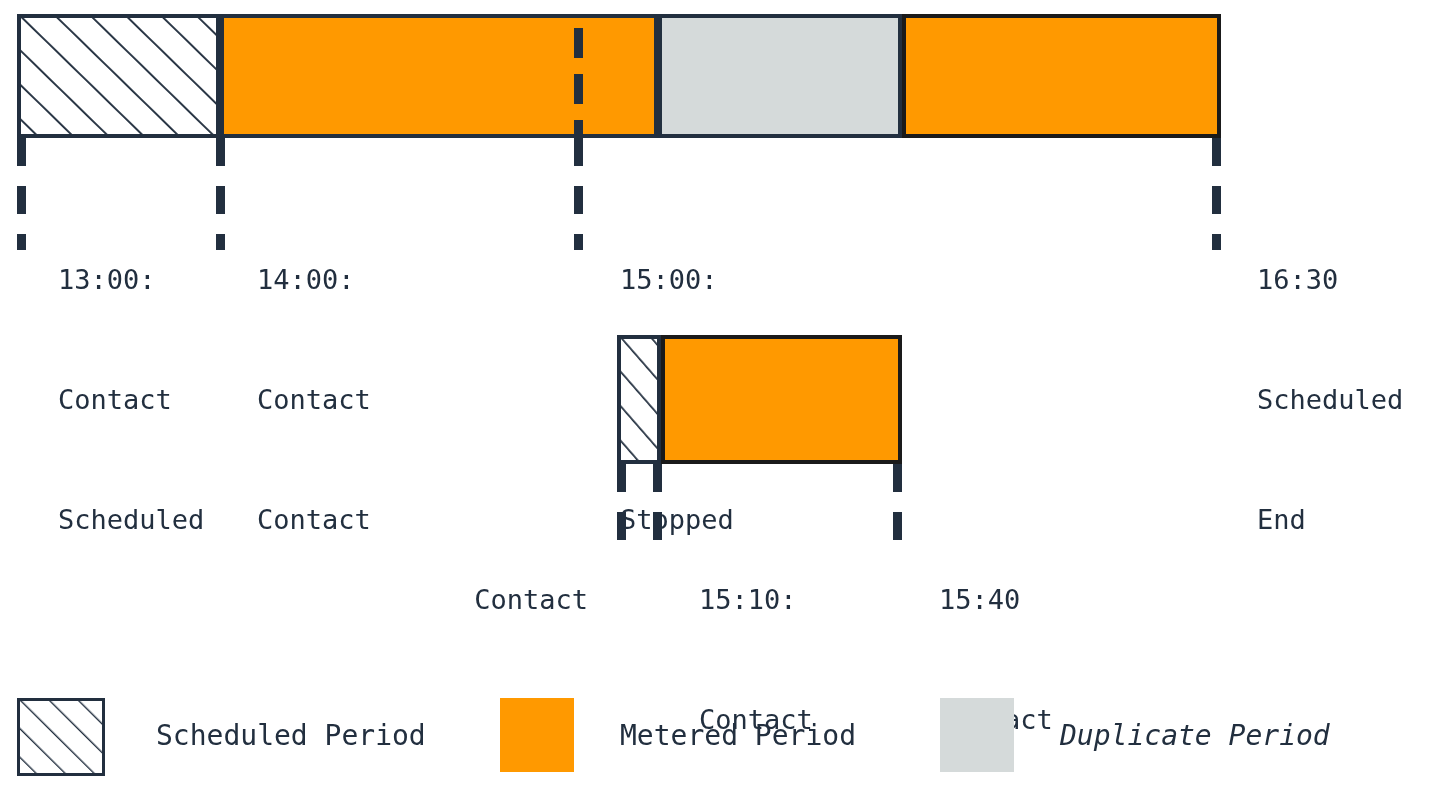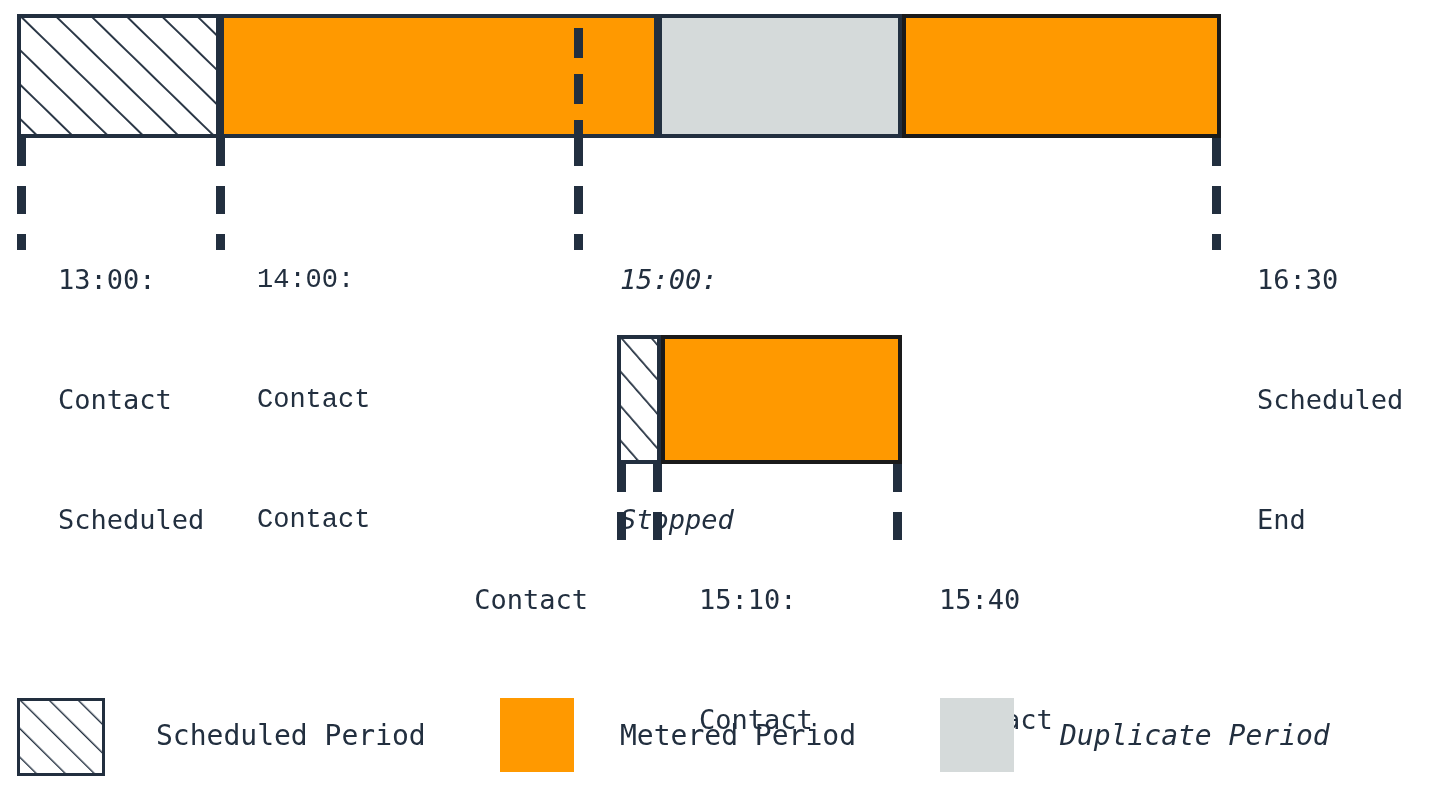--- a/index.html
+++ b/index.html
@@ -180,27 +180,27 @@
   <div class="tick" style="left:216px; top:138px; height:112px;"></div>
   <div class="tick" style="left:574px; top:138px; height:112px;"></div>
   <div class="tick" style="left:1212px; top:138px; height:112px;"></div>
 
   <div class="lbl" style="left:58px; top:180px; width:180px;">
     <div>13:00:</div>
     <div>Contact</div>
     <div>Scheduled</div>
   </div>
 
-  <div class="lbl" style="left:257px; top:180px; width:180px;font-family:Liberation Mono, monospace;">
+  <div class="lbl" style="left:257px; top:180px; width:180px;">
     <div>14:00:</div>
     <div>Contact</div>
     <div>Contact</div>
   </div>
 
-  <div class="lbl" style="left:620px; top:180px; width:200px;font-style:italic;">
+  <div class="lbl" style="left:620px; top:180px; width:200px;">
     <div>15:00:</div>
     <div>Contact</div>
     <div>Stopped</div>
   </div>
 
   <div class="lbl" style="left:1257px; top:180px; width:200px;">
     <div>16:30</div>
     <div>Scheduled</div>
     <div>End</div>
   </div>

